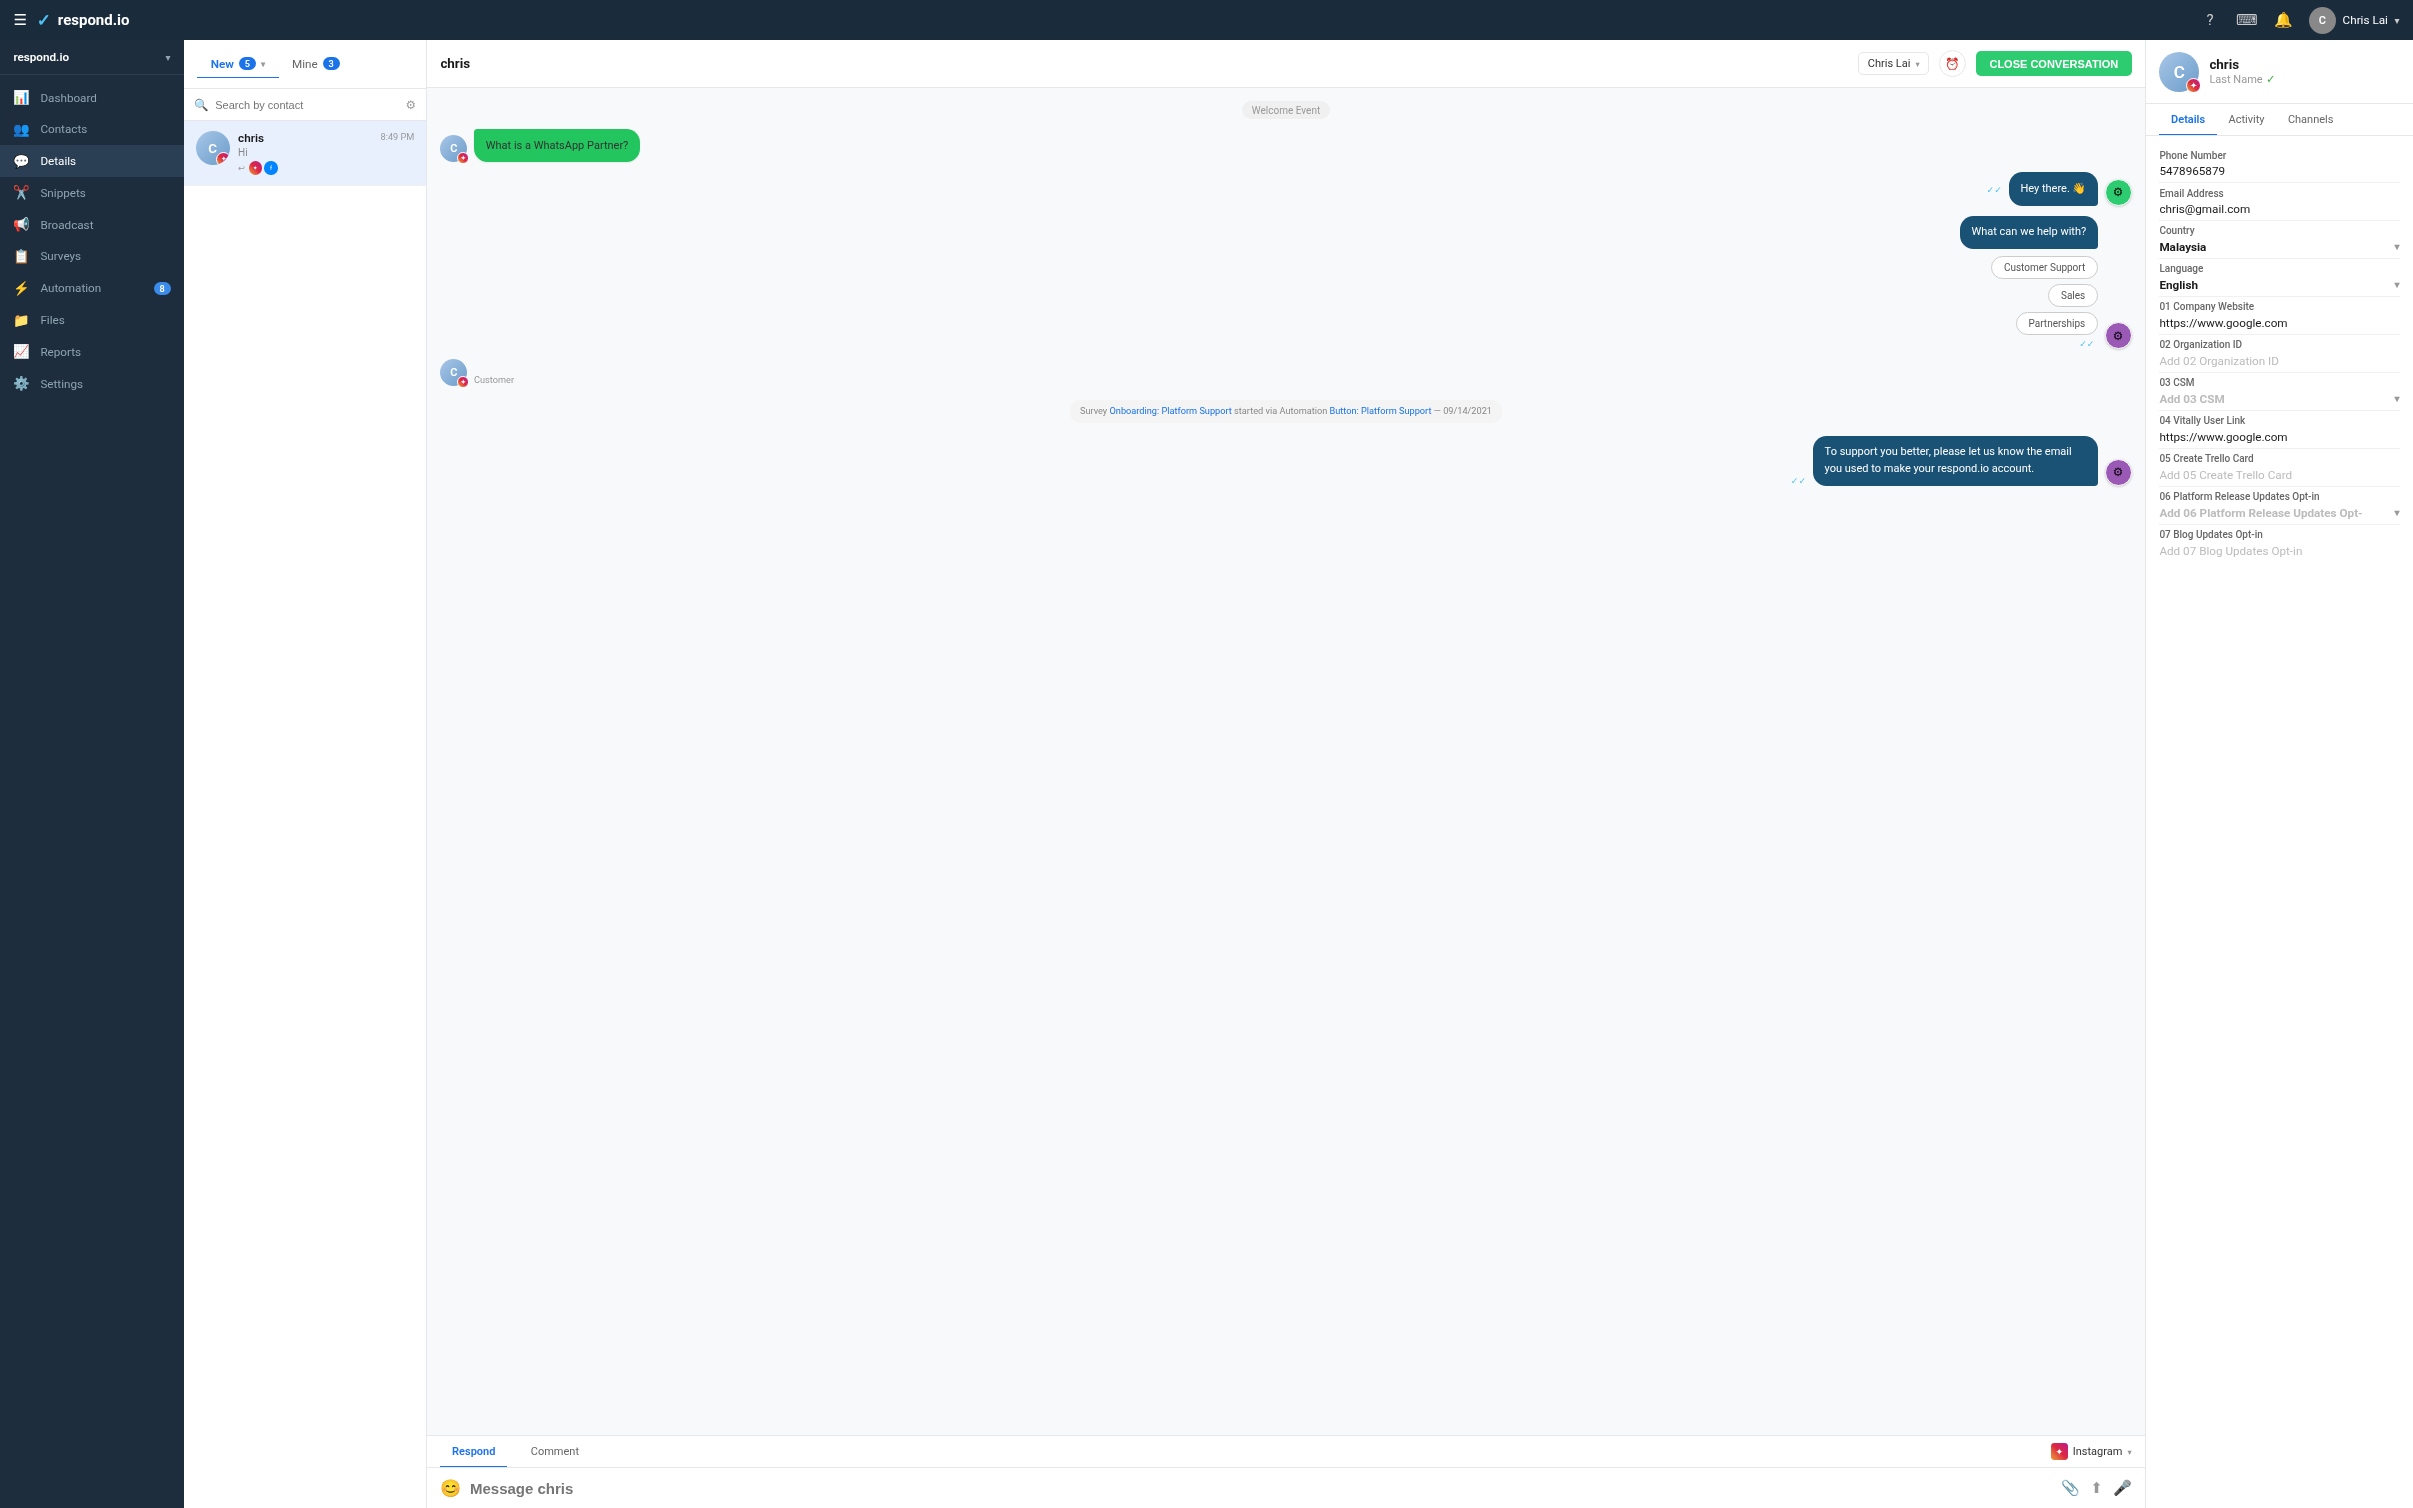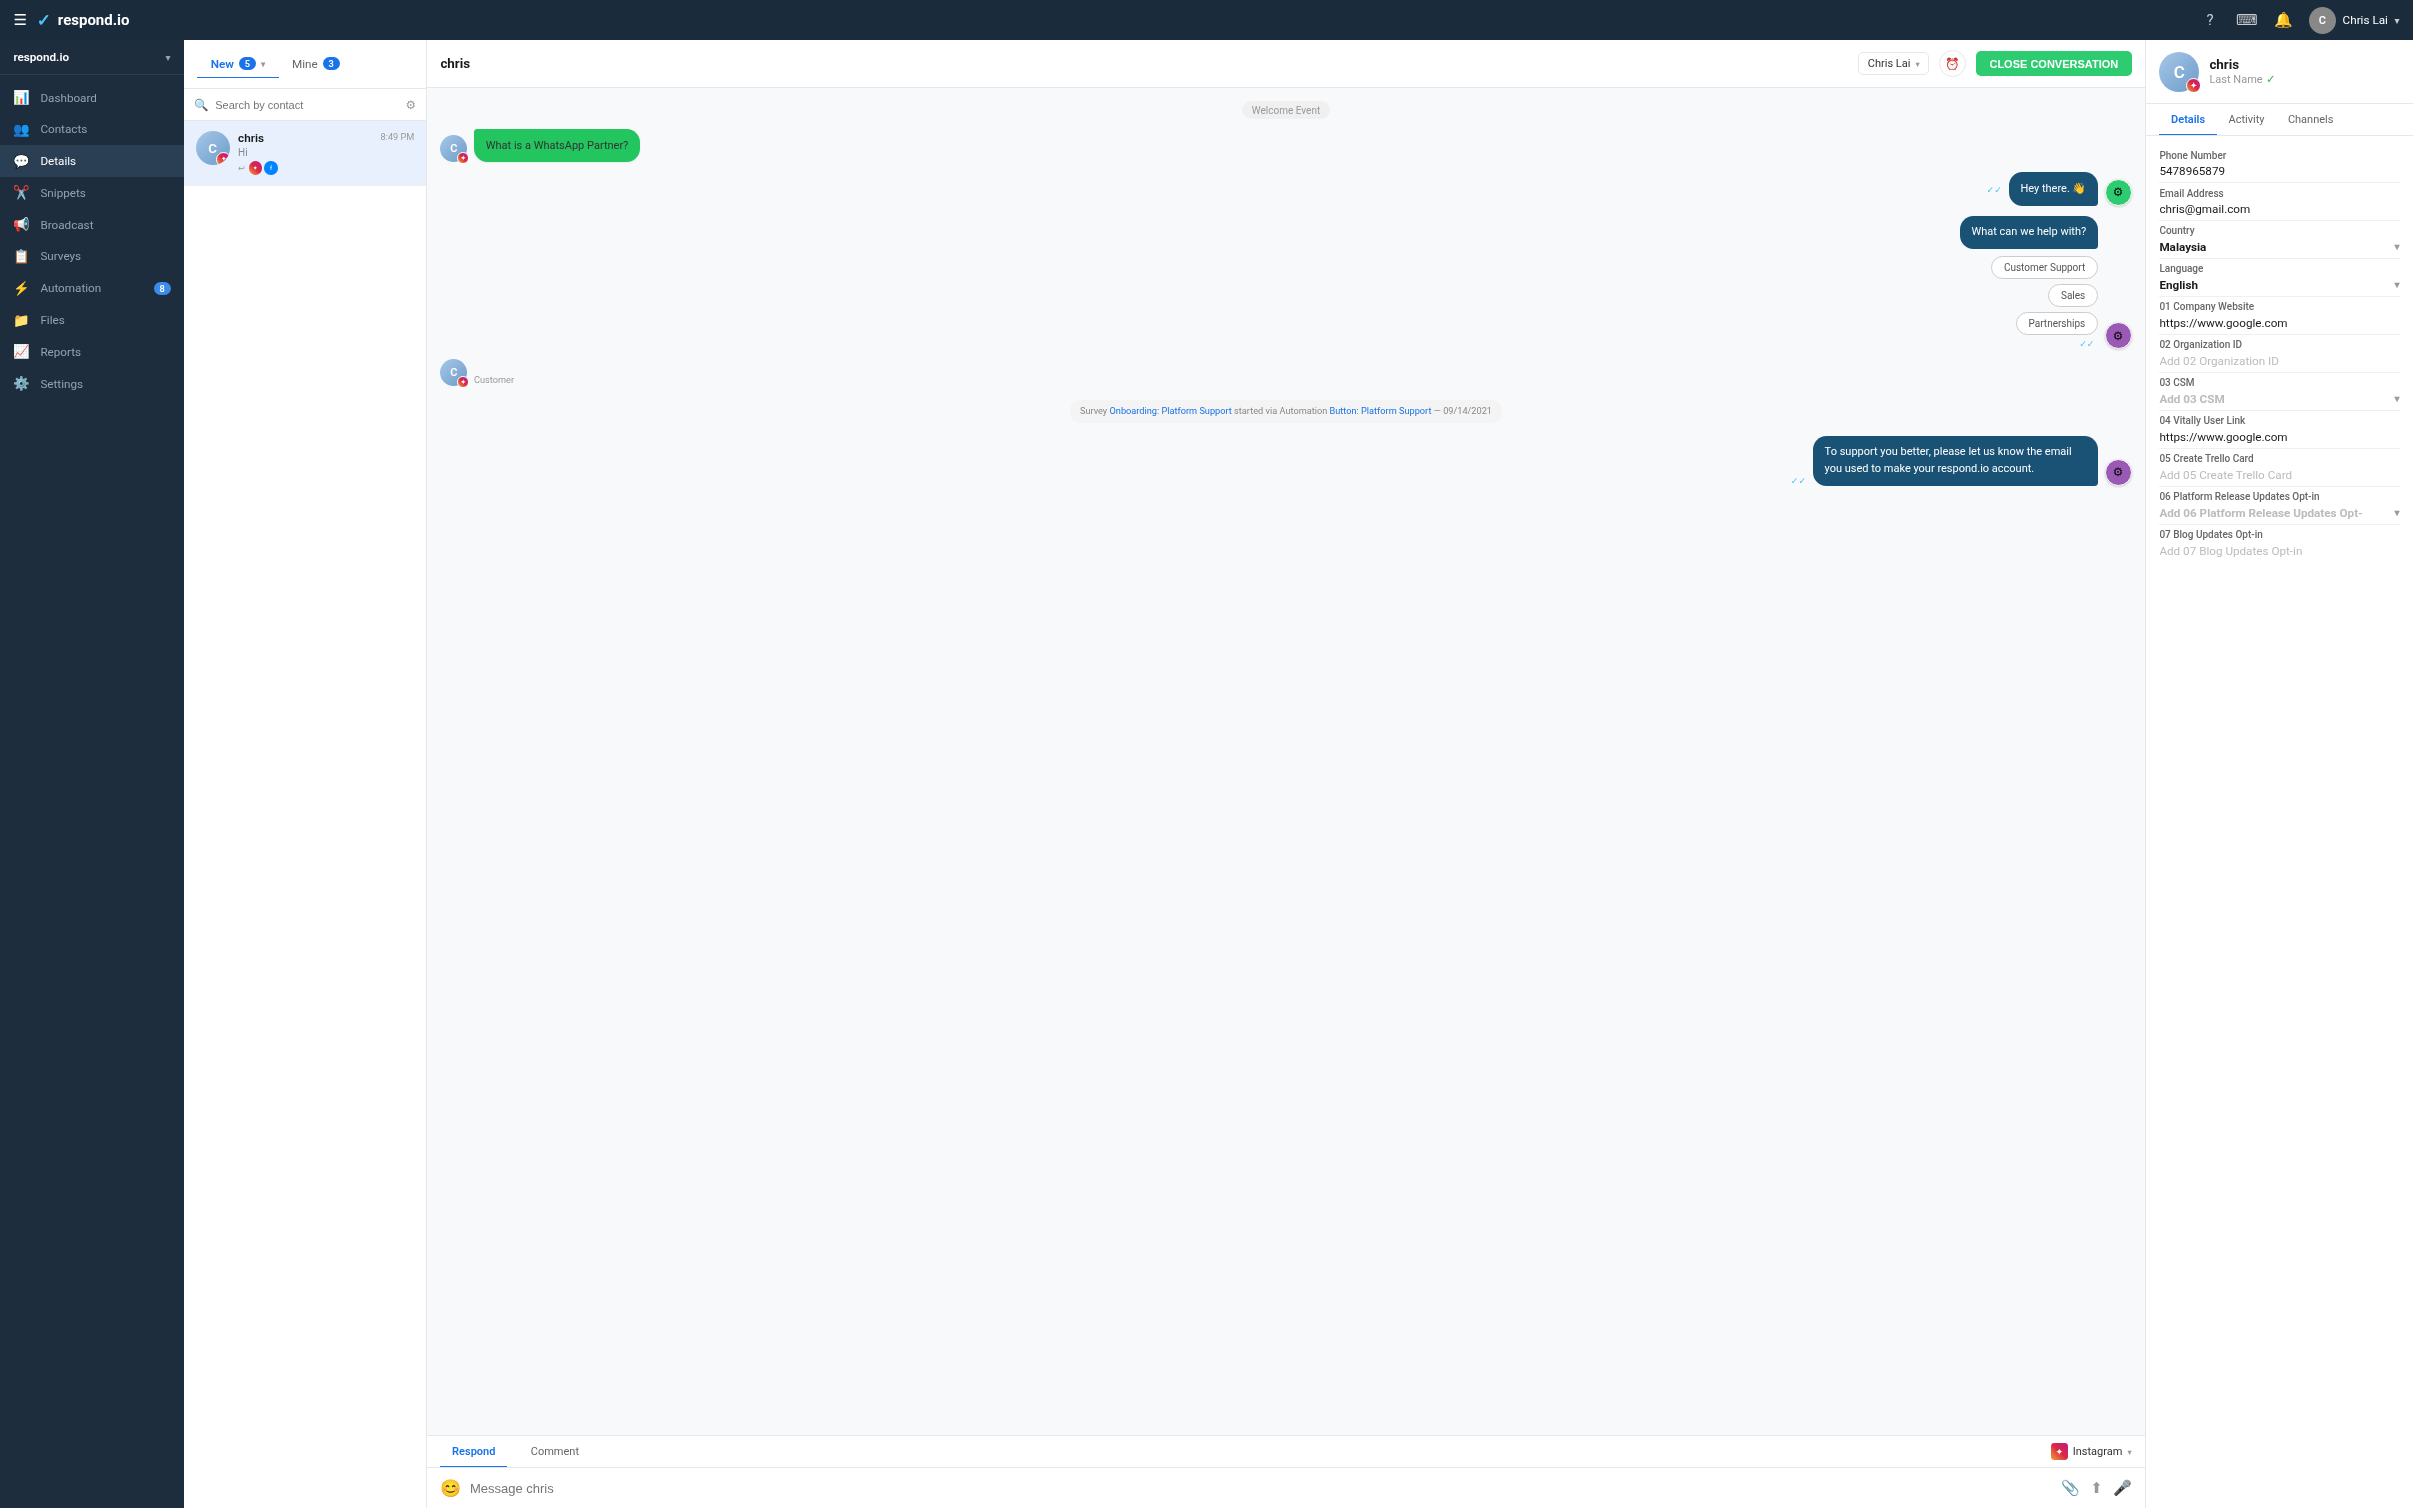--- a/index.html
+++ b/index.html
@@ -121,21 +121,21 @@
     
     .compose-area { background: white; border-top: 0.8px solid #e5e7eb; padding: 0; flex-shrink: 0; }
     .compose-tabs { display: flex; gap: 12px; padding: 0 13.4px; border-bottom: 0.8px solid #e5e7eb; }
     .compose-tab { padding: 8.4px 11.7px; font-size: 11px; cursor: pointer; color: #666; border-bottom: 1.7px solid transparent; }
     .compose-tab.active { color: #1a73e8; border-bottom-color: #1a73e8; font-weight: 600; }
     .compose-channel { display: flex; align-items: center; gap: 5px; margin-left: auto; padding: 6.7px 0; cursor: pointer; }
     .compose-channel-name { font-size: 11px; color: #333; }
     .channel-icon-ig { width: 17px; height: 17px; border-radius: 3.4px; background: linear-gradient(45deg, #f09433, #e6683c, #dc2743, #cc2366, #bc1888); display: flex; align-items: center; justify-content: center; font-size: 9.2px; color: white; }
     .compose-input-row { display: flex; align-items: center; padding: 10px 13.4px; gap: 8.4px; }
     .emoji-btn { font-size: 17px; cursor: pointer; color: #999; }
-    .compose-input { flex: 1; border: none; outline: none; font-size: 13px; color: #333; resize: none; background: transparent; }
+    .compose-input { flex: 1; border: none; outline: none; font-size: 15px; color: #333; resize: none; background: transparent; font-weight: bold; }
     .compose-actions { display: flex; gap: 10px; color: #999; font-size: 15px; }
     .compose-action-btn { cursor: pointer; color: #999; }
 
     
     .right-panel { width: 268px; background: white; border-left: 0.8px solid #e5e7eb; display: flex; flex-direction: column; flex-shrink: 0; overflow-y: auto; }
     .right-panel-header { padding: 11.7px 13.4px; border-bottom: 0.8px solid #e5e7eb; display: flex; align-items: center; gap: 10px; flex-shrink: 0; }
     .contact-avatar { width: 40px; height: 40px; border-radius: 50%; background: linear-gradient(135deg, #a8c7e8, #6b9cc9); display: flex; align-items: center; justify-content: center; font-size: 17px; color: white; font-weight: 600; position: relative; flex-shrink: 0; }
     .contact-ig-badge { position: absolute; bottom: -1.7px; right: -1.7px; width: 15px; height: 15px; border-radius: 50%; background: linear-gradient(45deg, #f09433, #e6683c, #dc2743, #cc2366, #bc1888); display: flex; align-items: center; justify-content: center; font-size: 7.5px; color: white; border: 1.7px solid white; }
     .contact-name { font-size: 13.4px; font-weight: 700; color: #1a1a1a; }
     .contact-lastname { font-size: 11px; color: #999; display: flex; align-items: center; gap: 3.4px; }

